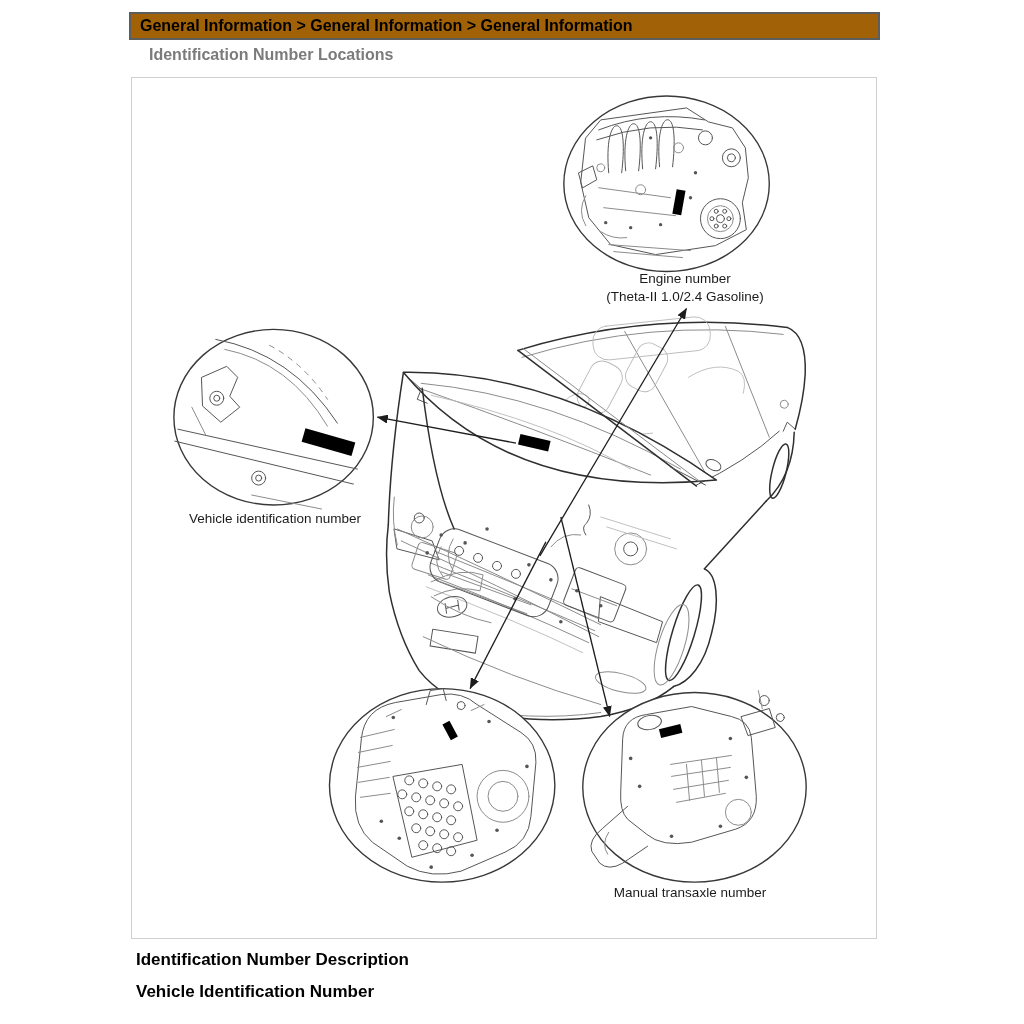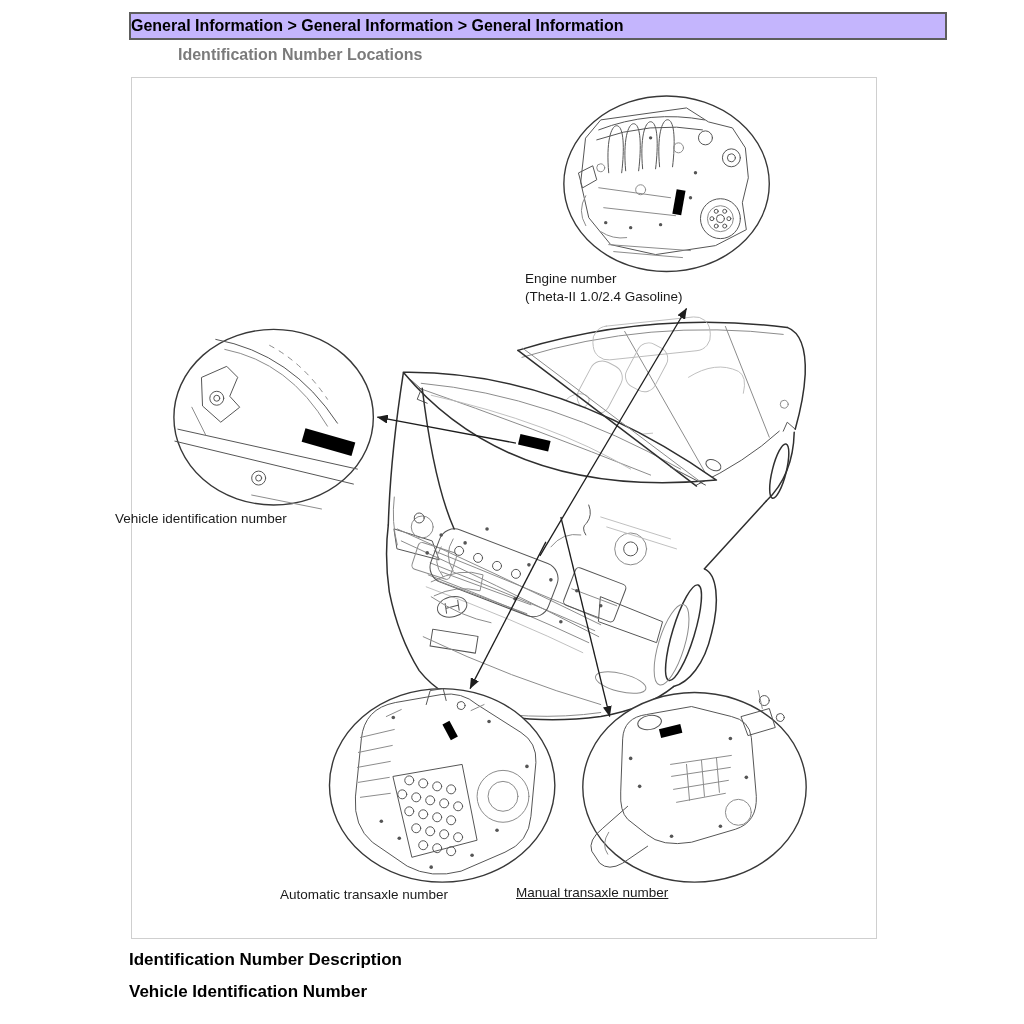--- a/index.html
+++ b/index.html
@@ -1,29 +1,29 @@
 <!DOCTYPE html>
 <html><head>
 <meta charset="utf-8">
 <style>
   html,body{margin:0;padding:0;background:#fff;}
   .page{position:relative;width:1024px;height:1024px;background:#fff;overflow:hidden;
         font-family:"Liberation Sans","DejaVu Sans",sans-serif;}
-  .breadcrumb-box{position:absolute;left:129px;top:12px;width:818px;height:28px;
-        border:2px solid #5d5d5d;box-sizing:border-box;background:#c4b5fd;
-        font-size:16px;font-weight:bold;color:#000;line-height:24px;padding-left:0;
+  .breadcrumb-box{position:absolute;left:129px;top:12px;width:751px;height:28px;
+        border:2px solid #5d5d5d;box-sizing:border-box;background:#a16207;
+        font-size:16px;font-weight:bold;color:#000;line-height:24px;padding-left:9px;
         white-space:nowrap;overflow:hidden;}
   .section-heading{position:absolute;left:149px;top:46px;font-size:16px;font-weight:bold;
-        color:#7b7b7b;white-space:nowrap;margin-left:29px;}
+        color:#7b7b7b;white-space:nowrap;}
   .figure-box{position:absolute;left:131px;top:77px;width:746px;height:862px;
         border:1px solid #cfcfcf;box-sizing:border-box;background:#fff;}
   .figure-box svg{position:absolute;left:0;top:0;width:100%;height:100%;}
   .callout-label{position:absolute;width:320px;transform:translateX(-50%);
-        text-align:left;font-size:13.5px;line-height:18px;color:#1b1b1b;white-space:nowrap;}
-  .footer-heading{position:absolute;left:129px;font-size:17px;font-weight:bold;color:#000;
+        text-align:center;font-size:13.5px;line-height:18px;color:#1b1b1b;white-space:nowrap;}
+  .footer-heading{position:absolute;left:136px;font-size:17px;font-weight:bold;color:#000;
         white-space:nowrap;}
   #fh1{top:950px;} #fh2{top:982px;}
   
   .k{stroke:#2f2f2f;fill:none;stroke-width:1.5;stroke-linecap:round;stroke-linejoin:round;}
   .d{stroke:#555;fill:none;stroke-width:1;stroke-linecap:round;stroke-linejoin:round;}
   .m{stroke:#8c8c8c;fill:none;stroke-width:1;stroke-linecap:round;}
   .l{stroke:#b9b9b9;fill:none;stroke-width:.9;stroke-linecap:round;}
   .w{fill:#fff;}
   .dot{fill:#555;stroke:none;}
 </style>
@@ -259,21 +259,20 @@
   </div>
 
   <div class="callout-label" style="left:685px;top:270px;">
     <div>Engine number</div>
     <div>(Theta-II 1.0/2.4 Gasoline)</div>
   </div>
   <div class="callout-label" style="left:275px;top:510px;">
     <div>Vehicle identification number</div>
   </div>
   <div class="callout-label" style="left:440px;top:886px;">
-    <div>Automatic transaxle number</div>
-  </div>
-  <div class="callout-label" style="left:676px;top:884px;text-decoration:underline;">
+  </div>
+  <div class="callout-label" style="left:690px;top:884px;">
     <div>Manual transaxle number</div>
   </div>
 
   <div id="fh1" class="footer-heading">Identification Number Description</div>
   <div id="fh2" class="footer-heading">Vehicle Identification Number</div>
 </div>
 
 </body></html>

